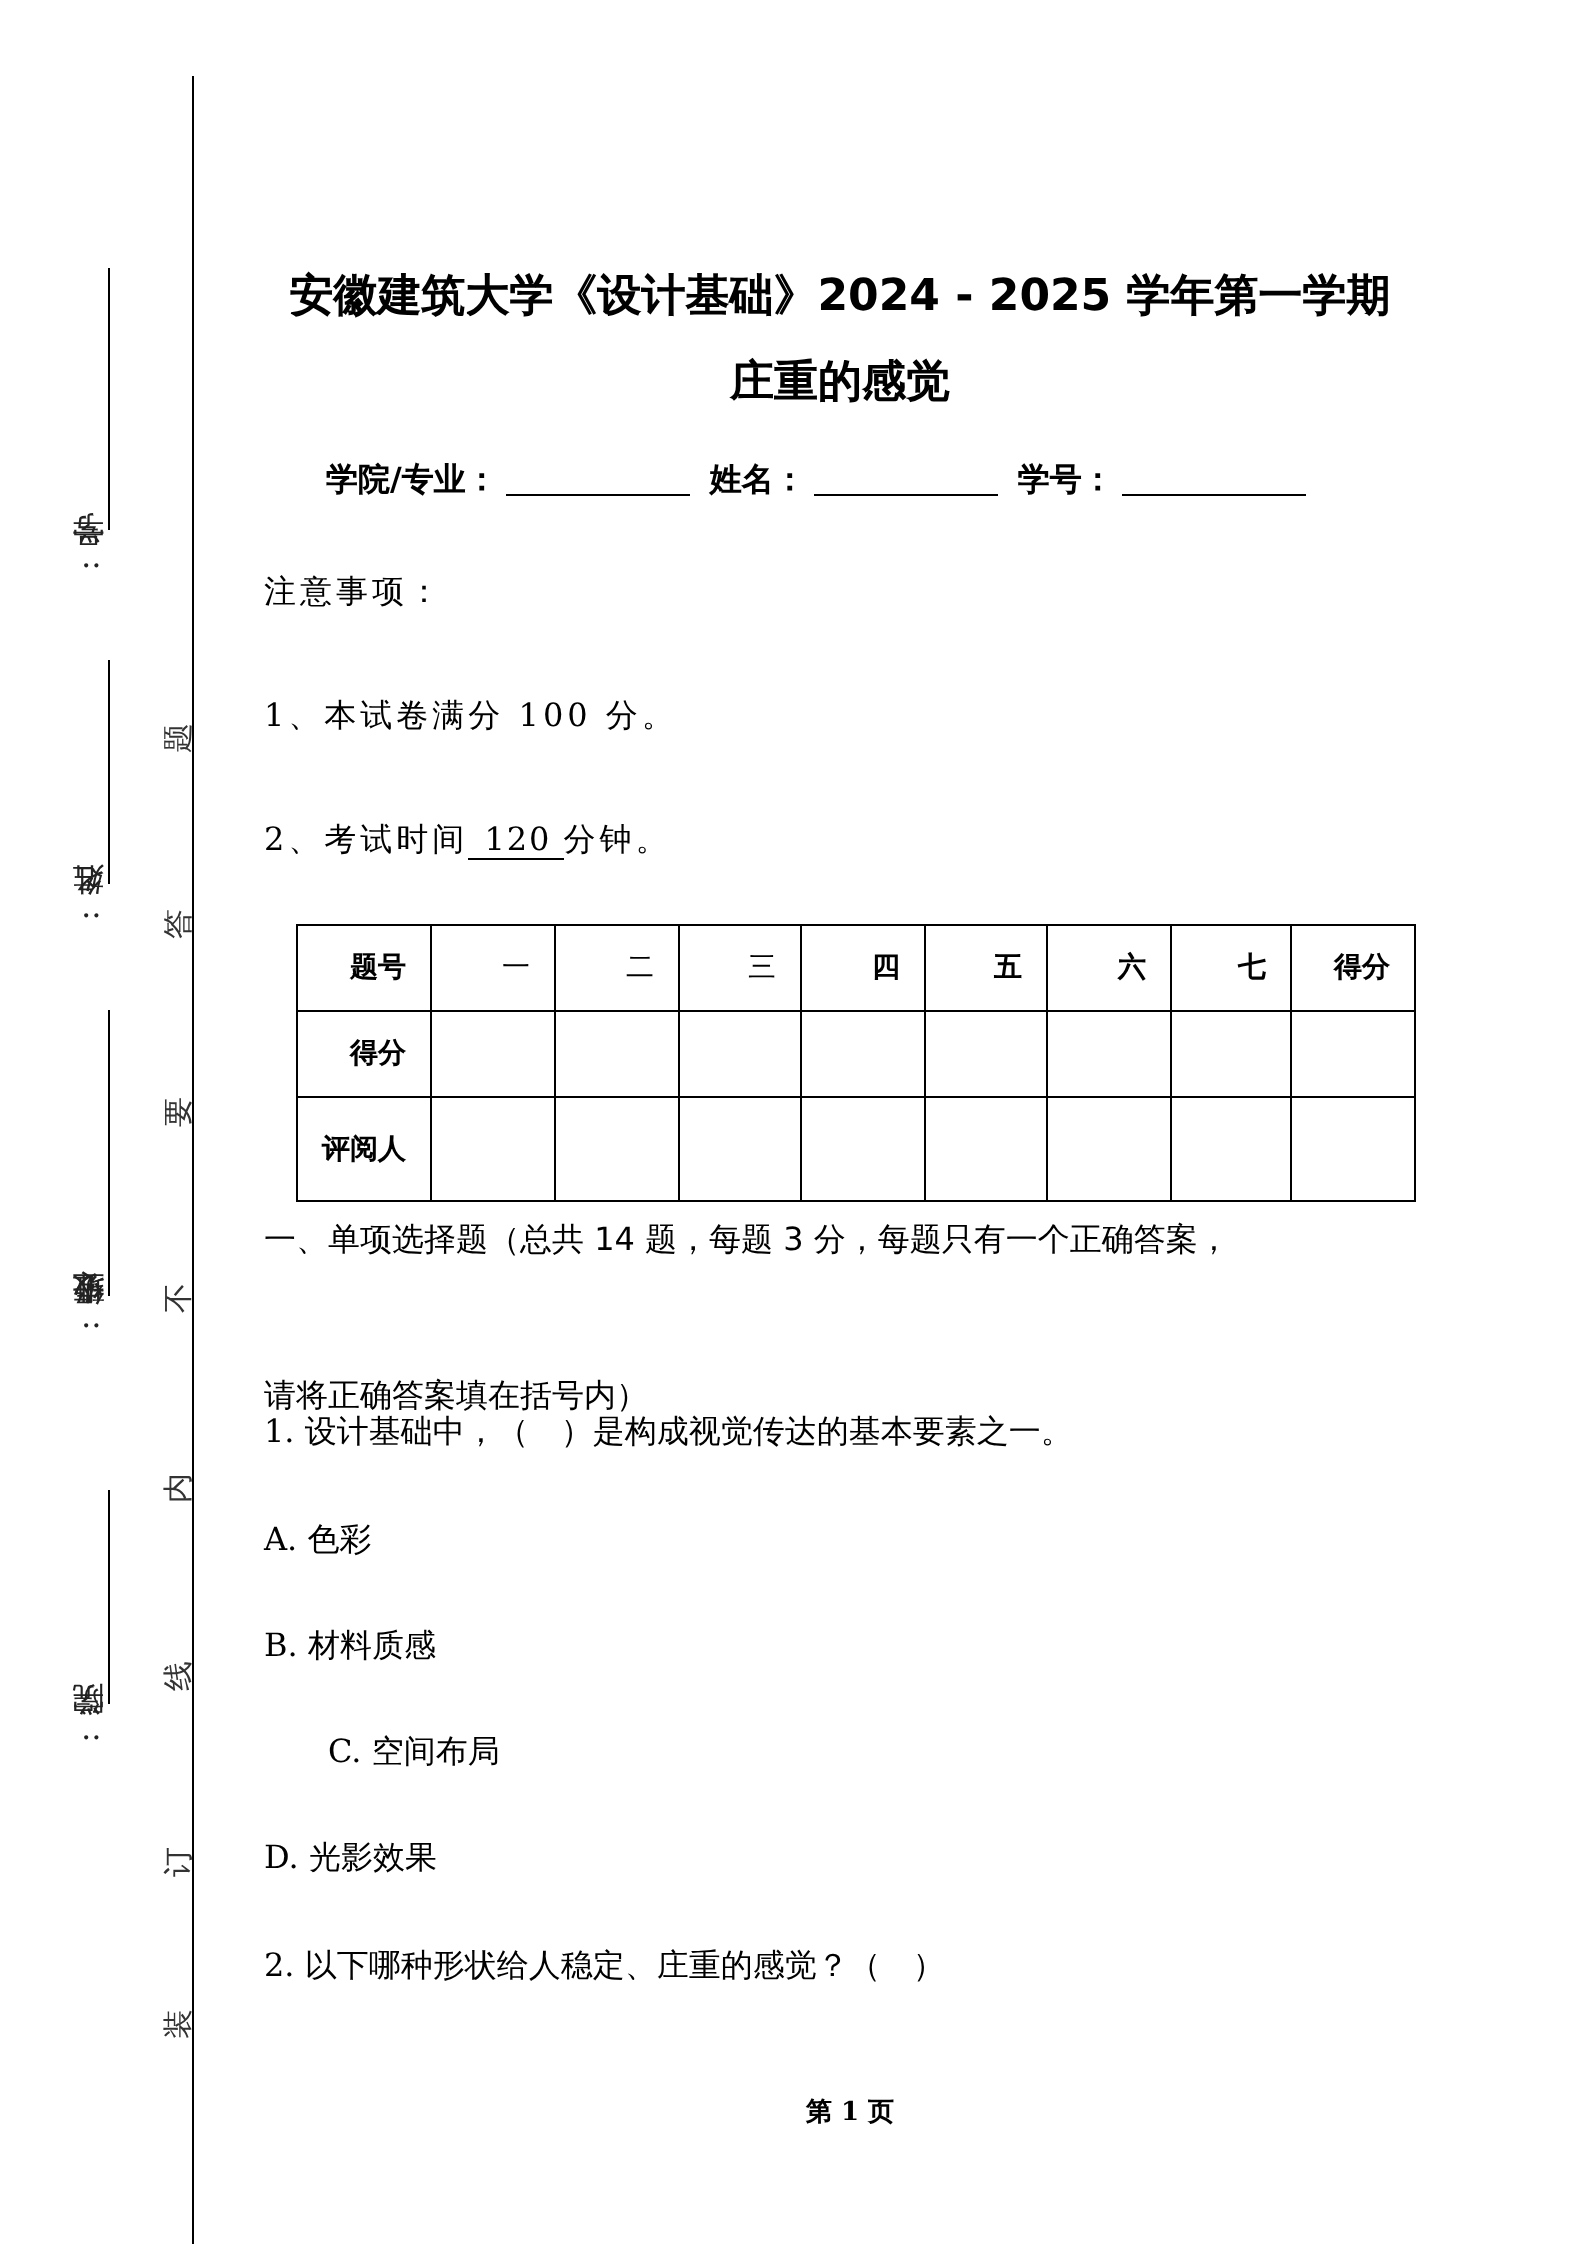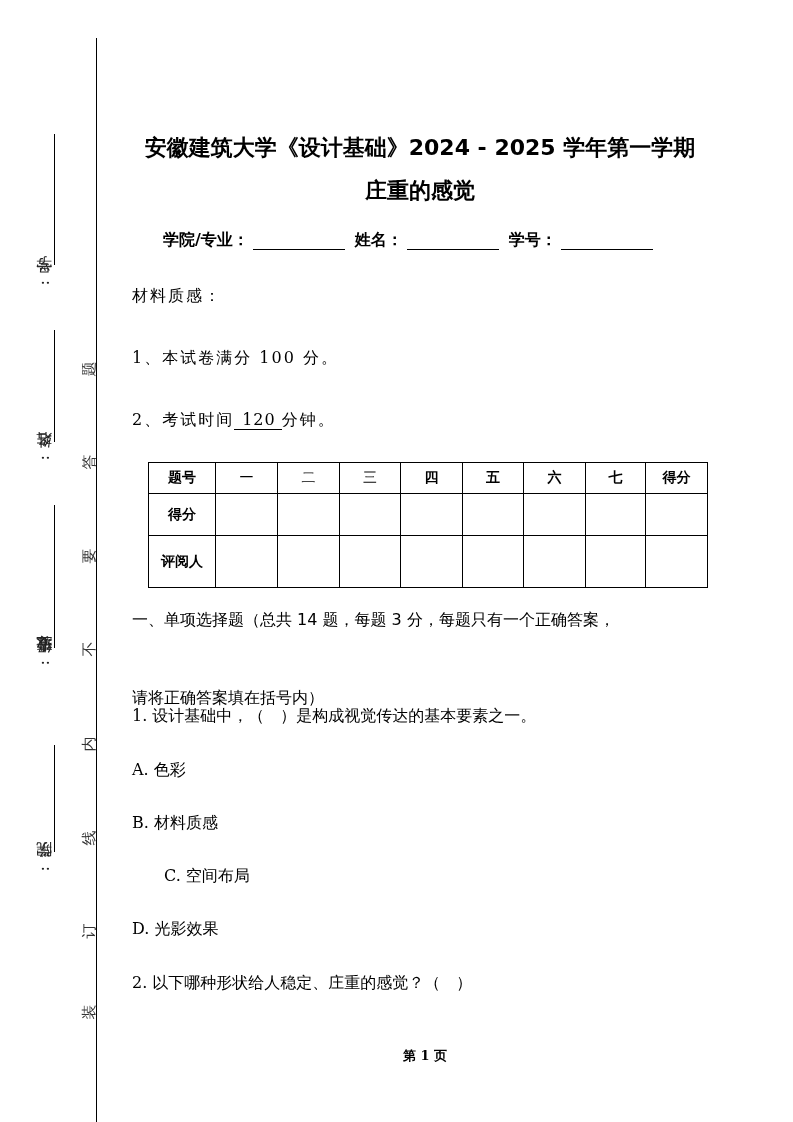--- a/index.html
+++ b/index.html
@@ -51,21 +51,21 @@
       white-space: nowrap;
     }
     .info-line {
       position: absolute;
       left: 163px; top: 230px;
       font-family: "DejaVu Sans", "Liberation Sans", sans-serif;
       font-weight: bold;
       font-size: 16px;
       white-space: nowrap;
       display: flex;
-      align-items: center;
+      align-items: flex-start;
     }
     .blank {
       display: inline-block;
       width: 92px;
       border-bottom: 1.2px solid #000;
       height: 18px;
       margin: 0 10px 0 4px;
     }
 
     .body-text {
@@ -86,23 +86,23 @@
     
     table.score {
       position: absolute;
       left: 148px; top: 462px;
       border-collapse: collapse;
       font-family: "DejaVu Sans", "Liberation Sans", sans-serif;
       font-size: 14px;
     }
     table.score td {
       border: 1.3px solid #000;
-      text-align: center;
+      text-align: right;
       vertical-align: middle;
-      padding: 0;
+      padding: 12px;
     }
     table.score td.hdr { font-weight: bold; }
     table.score tr.r0 td { height: 31px; }
     table.score tr.r1 td { height: 42px; }
     table.score tr.r2 td { height: 52px; }
 
     .q-text {
       position: absolute;
       left: 132px;
       font-family: "DejaVu Sans", "Liberation Sans", sans-serif;
@@ -157,21 +157,21 @@
 
 <div class="info-line">
   <span>学院/专业：</span>
   <span class="blank"></span>
   <span>姓名：</span>
   <span class="blank"></span>
   <span>学号：</span>
   <span class="blank"></span>
 </div>
 
-<div class="body-text" style="top:286px;">材料质感：</div>
+<div class="body-text" style="top:286px;">注意事项：</div>
 <div class="body-text" style="top:348px;">1、本试卷满分 100 分。</div>
 <div class="body-text" style="top:410px;">
   <span>2、考试时间</span><span class="underline-val">120</span><span>分钟。</span>
 </div>
 
 <table class="score">
   <tbody>
       <tr class="r0">
     <td class="hdr" style="width:67px;">题号</td>
     <td style="width:62px;">一</td>

